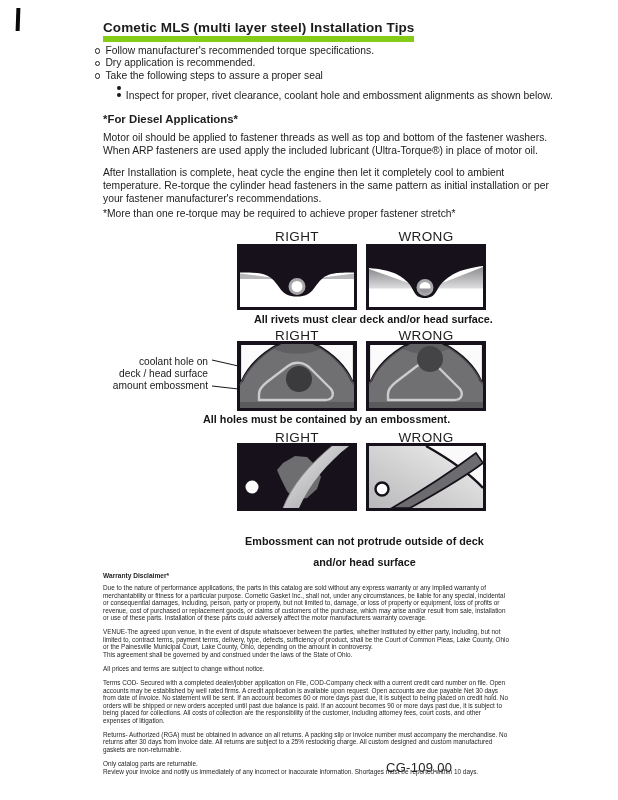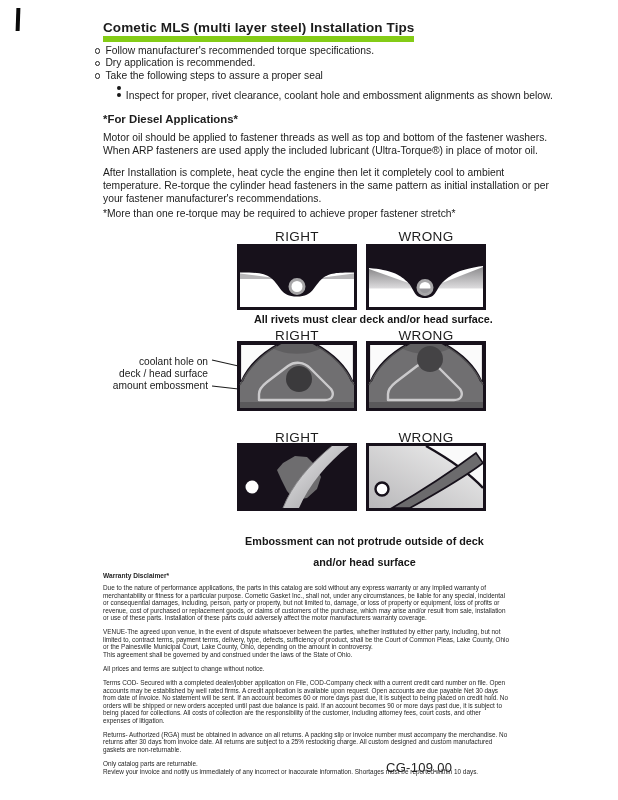--- a/index.html
+++ b/index.html
@@ -129,20 +129,21 @@
       <path d="M30,3 C43,16 77,16 90,3 Z" fill="#5f5e60"></path>
       <path d="M3,3 H42 C24,13 11,26 5,40 L3,40 Z" fill="#fbfbfb" stroke="#17111b" stroke-width="2.2"></path>
       <path d="M117,3 H78 C96,13 109,26 115,40 L117,40 Z" fill="#fbfbfb" stroke="#17111b" stroke-width="2.2"></path>
       <path d="M3,44 C10,29 23,15 40,5" stroke="#4f4e50" stroke-width="1.4" fill="none"></path>
       <path d="M117,44 C110,29 97,15 80,5" stroke="#4f4e50" stroke-width="1.4" fill="none"></path>
       <rect x="3" y="61" width="114" height="6" fill="#5a595b"></rect>
       <path d="M22,59 H88 C95,59 98,54 94,48 L73,27 C67,21 58,20 51,25 L30,41 C25,45 22,49 22,53 Z" fill="none" stroke="#cbcacc" stroke-width="2.4" stroke-linejoin="round"></path>
       <circle cx="64" cy="18" r="13" fill="#444345"></circle>
     </svg>
   </div>
+  <div class="abs cap" style="left:203px;top:413px;">All holes must be contained by an embossment.</div>
 
   <div class="abs dg-label" style="left:237px;top:430px;">RIGHT</div>
   <div class="abs dg-label" style="left:366px;top:430px;">WRONG</div>
 
   <div class="abs" style="left:237px;top:443px;">
     <svg width="120" height="68" viewBox="0 0 120 68">
       <defs>
         <linearGradient id="band" x1="0" y1="0" x2="1" y2="1">
           <stop offset="0" stop-color="#ececee"></stop>
             <stop offset="1" stop-color="#99989b"></stop>

